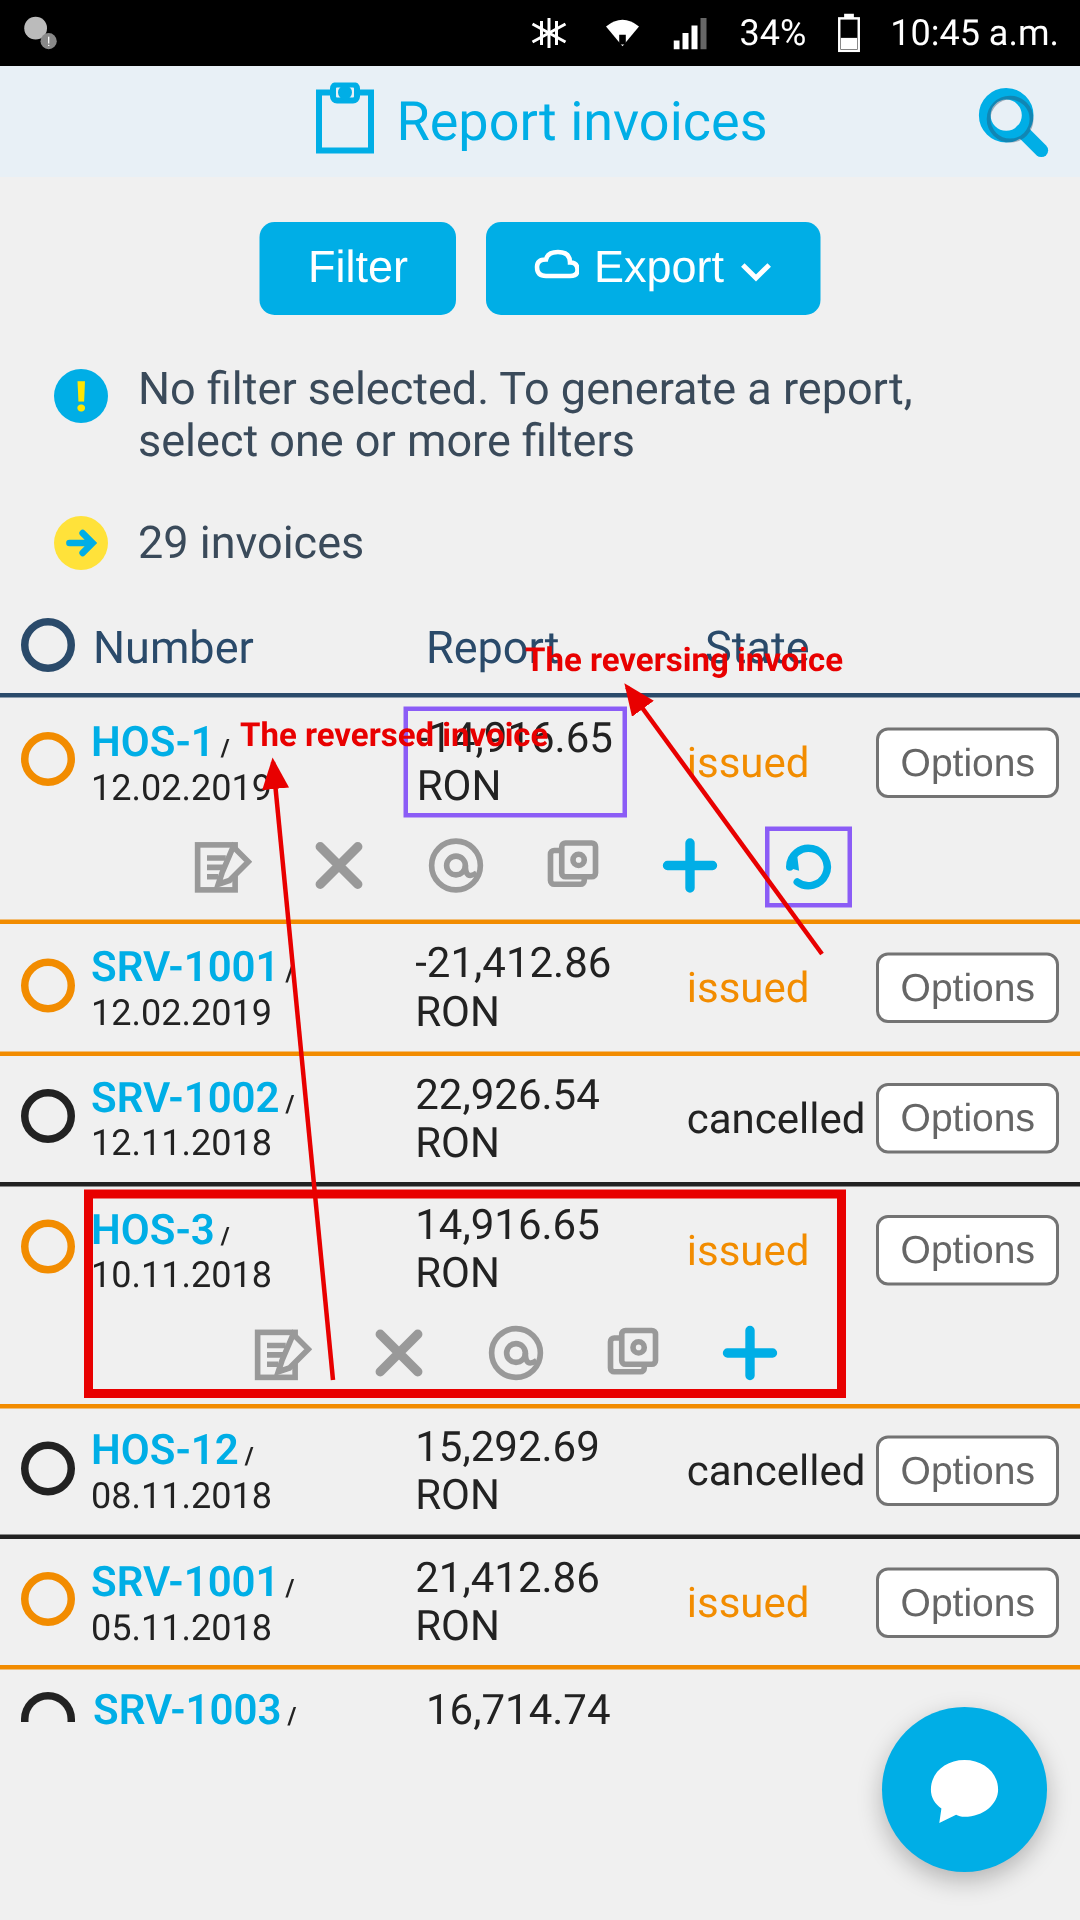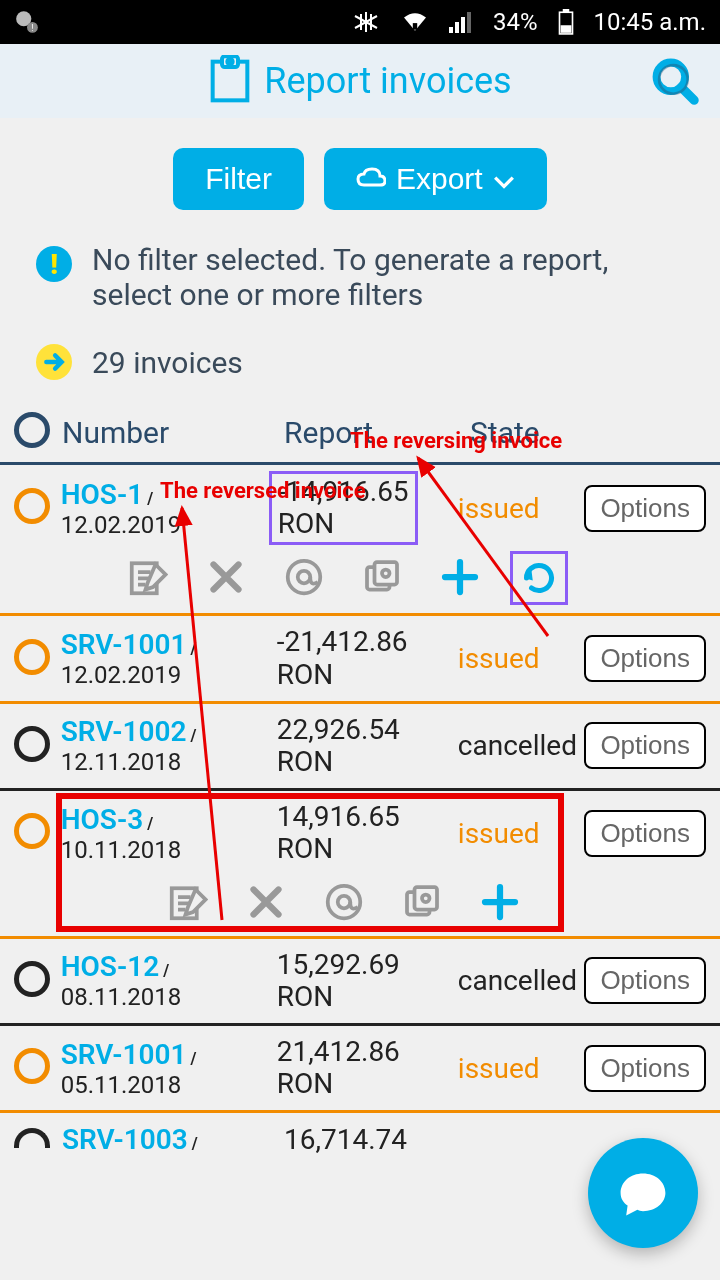--- a/index.html
+++ b/index.html
@@ -165,21 +165,21 @@
   .row .col-amount {
     font-size: 28px;
     color: #222;
     line-height: 1.15;
   }
   .row .col-state { font-size: 28px; }
   .state-issued { color: #f28c00; }
   .state-cancelled { color: #222; }
   .options-btn {
     background: #fff;
-    border: 2px solid #000000;
+    border: 2px solid #737373;
     color: #666;
     border-radius: 8px;
     padding: 6px 14px;
     font-size: 26px;
     cursor: pointer;
   }
 
   
   .actions {
     display: flex;

